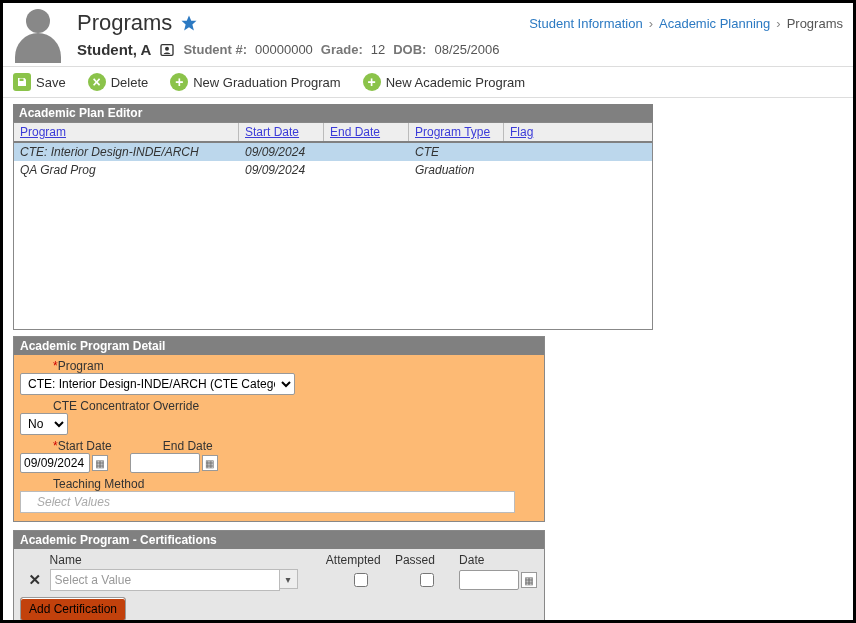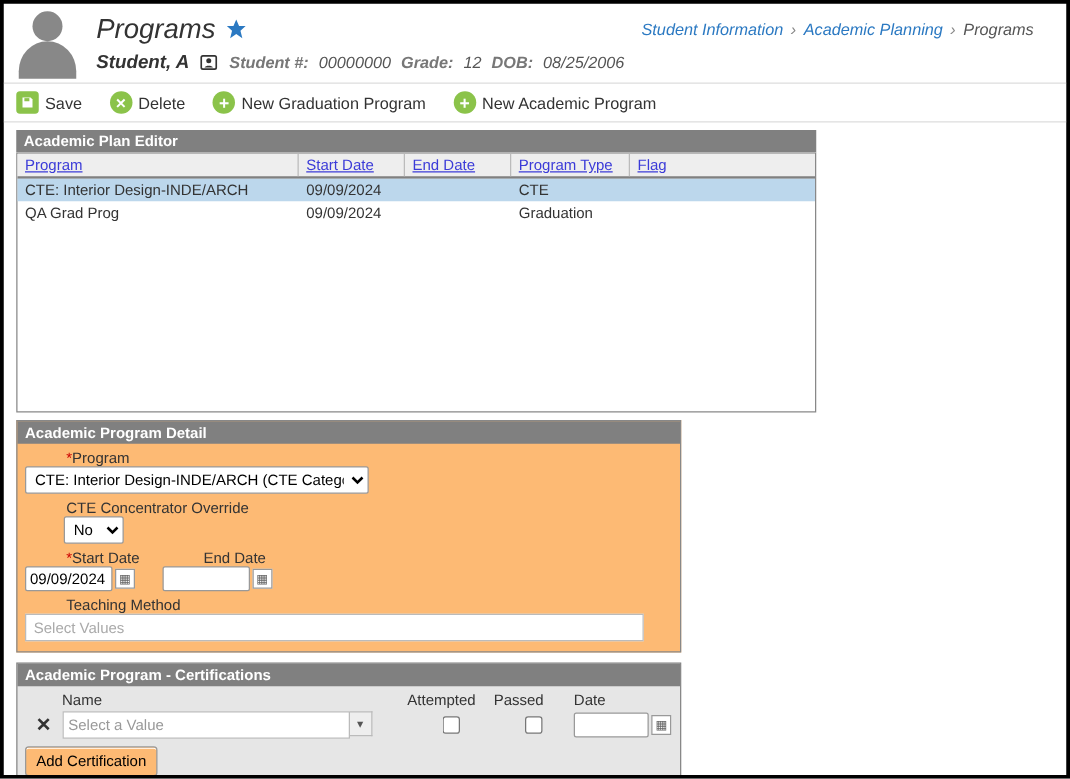--- a/index.html
+++ b/index.html
@@ -14,22 +14,21 @@
     width: 856px;
     height: 623px;
     border: 3px solid #000;
     position: relative;
     background: #fff;
     overflow: hidden;
   }
   .header-row {
     display: flex;
     align-items: flex-start;
-    padding: 4px 26px 0 6px;
-    font-style: italic;
+    padding: 4px 10px 0 6px;
   }
   .avatar {
     width: 58px;
     height: 58px;
     position: relative;
     margin-right: 10px;
   }
   .avatar-head {
     width: 24px;
     height: 24px;
@@ -143,20 +142,21 @@
     text-decoration:underline;
     border-right:1px solid #bbb;
     cursor:pointer;
   }
   .grid-row {
     display:flex;
     font-size:12px;
   }
   .grid-row .col {
     padding:2px 6px;
+    font-style:italic;
   }
   .sel { background:#bcd7ec; }
   .col-prog { width:225px; }
   .col-sd   { width:85px; }
   .col-ed   { width:85px; }
   .col-type { width:95px; }
   .col-flag { flex:1; }
 
   .detail-panel {
     width:532px;
@@ -170,21 +170,21 @@
   .req { color:#c00; }
   .field-row { display:flex; gap:18px; align-items:flex-start; margin-top:4px;}
   select, input[type=text] {
     font-size:12px;
     padding:2px 3px;
     border:1px solid #999;
     background:#fff;
     border-radius:2px;
   }
   .sel-prog { width:275px; }
-  .sel-small { width:48px;margin-left:31px; }
+  .sel-small { width:48px; }
   .date-wrap { display:flex; align-items:center; gap:2px;}
   .date-wrap input { width:70px; }
   .cal-btn {
     width:16px; height:16px;
     border:1px solid #999;
     background:#fff;
     display:inline-flex;
     align-items:center;
     justify-content:center;
     cursor:pointer;
@@ -193,21 +193,22 @@
     content:"▦";
     font-size:10px;
     color:#666;
   }
   .long-input {
     width:495px;
     height:22px;
     border:1px solid #bbb;
     background:#fff;
     color:#aaa;
-    padding:3px 6px;
+    padding:3px 16px;
+    font-style:italic;
   }
 
   .cert-panel {
     width:532px;
     border:1px solid #888;
     background:#e6e6e6;
     font-size:12px;
     margin-top:8px;
   }
   .cert-body { padding:4px 6px 8px; }
@@ -233,21 +234,21 @@
     padding:0 4px;
     color:#999;
   }
   .combo-btn {
     width:18px;height:20px;border:1px solid #bbb;border-left:none;
     background:#eee;display:flex;align-items:center;justify-content:center;
     font-size:10px;color:#555;cursor:pointer;
   }
   .btn {
     margin-top:6px;
-    background:#fdba74;
+    background:#c2410c;
     border:1px solid #999;
     border-radius:3px;
     padding:4px 8px;
     font-size:12px;
     cursor:pointer;
     box-shadow:0 1px 0 #fff inset;
     text-align:right;
   }
   .x-btn { cursor:pointer; font-size:15px; font-weight:bold; color:#333;}
   input[type=checkbox]{width:14px;height:14px;}

